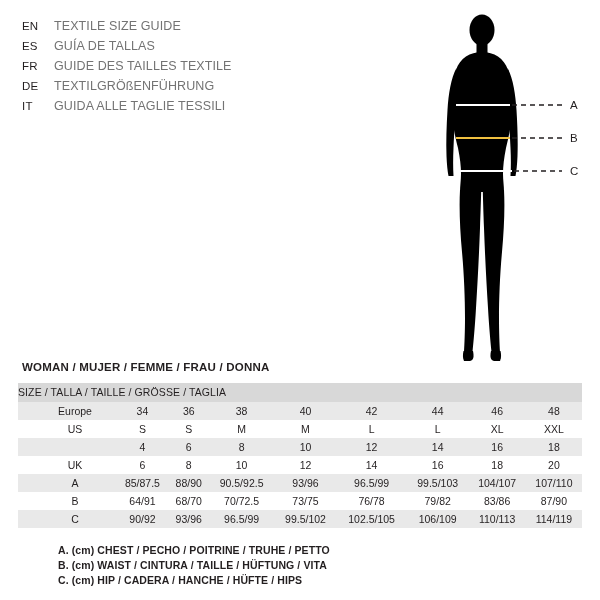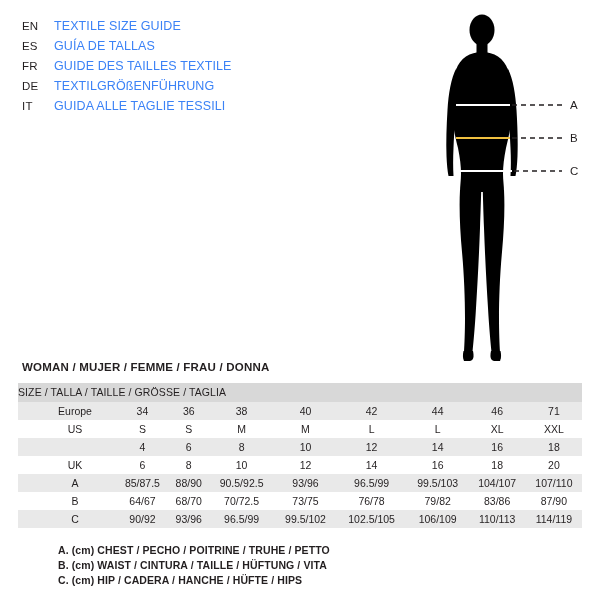--- a/index.html
+++ b/index.html
@@ -37,21 +37,21 @@
   .lang-code {
     width: 32px;
     flex: 0 0 32px;
     font-size: 11.5px;
     letter-spacing: 0.2px;
     color: #231f20;
   }
   .lang-text {
     font-size: 12.5px;
     letter-spacing: 0.1px;
-    color: #3b82f6;
+    color: #737373;
   }
 
   
   .figure-wrap {
     position: absolute;
     left: 410px;
     top: 8px;
     width: 180px;
     height: 360px;
   }
@@ -245,21 +245,21 @@
 
       <tr class="shade">
         <td class="rowlabel">Europe</td>
         <td>34</td>
         <td>36</td>
         <td>38</td>
         <td>40</td>
         <td>42</td>
         <td>44</td>
         <td>46</td>
-        <td>71</td>
+        <td>48</td>
       </tr>
 
       <tr class="plain">
         <td class="rowlabel">US</td>
         <td>S</td>
         <td>S</td>
         <td>M</td>
         <td>M</td>
         <td>L</td>
         <td>L</td>
@@ -298,21 +298,21 @@
         <td>90.5/92.5</td>
         <td>93/96</td>
         <td>96.5/99</td>
         <td>99.5/103</td>
         <td>104/107</td>
         <td>107/110</td>
       </tr>
 
       <tr class="plain">
         <td class="rowlabel">B</td>
-        <td>64/67</td>
+        <td>64/91</td>
         <td>68/70</td>
         <td>70/72.5</td>
         <td>73/75</td>
         <td>76/78</td>
         <td>79/82</td>
         <td>83/86</td>
         <td>87/90</td>
       </tr>
 
       <tr class="shade">

